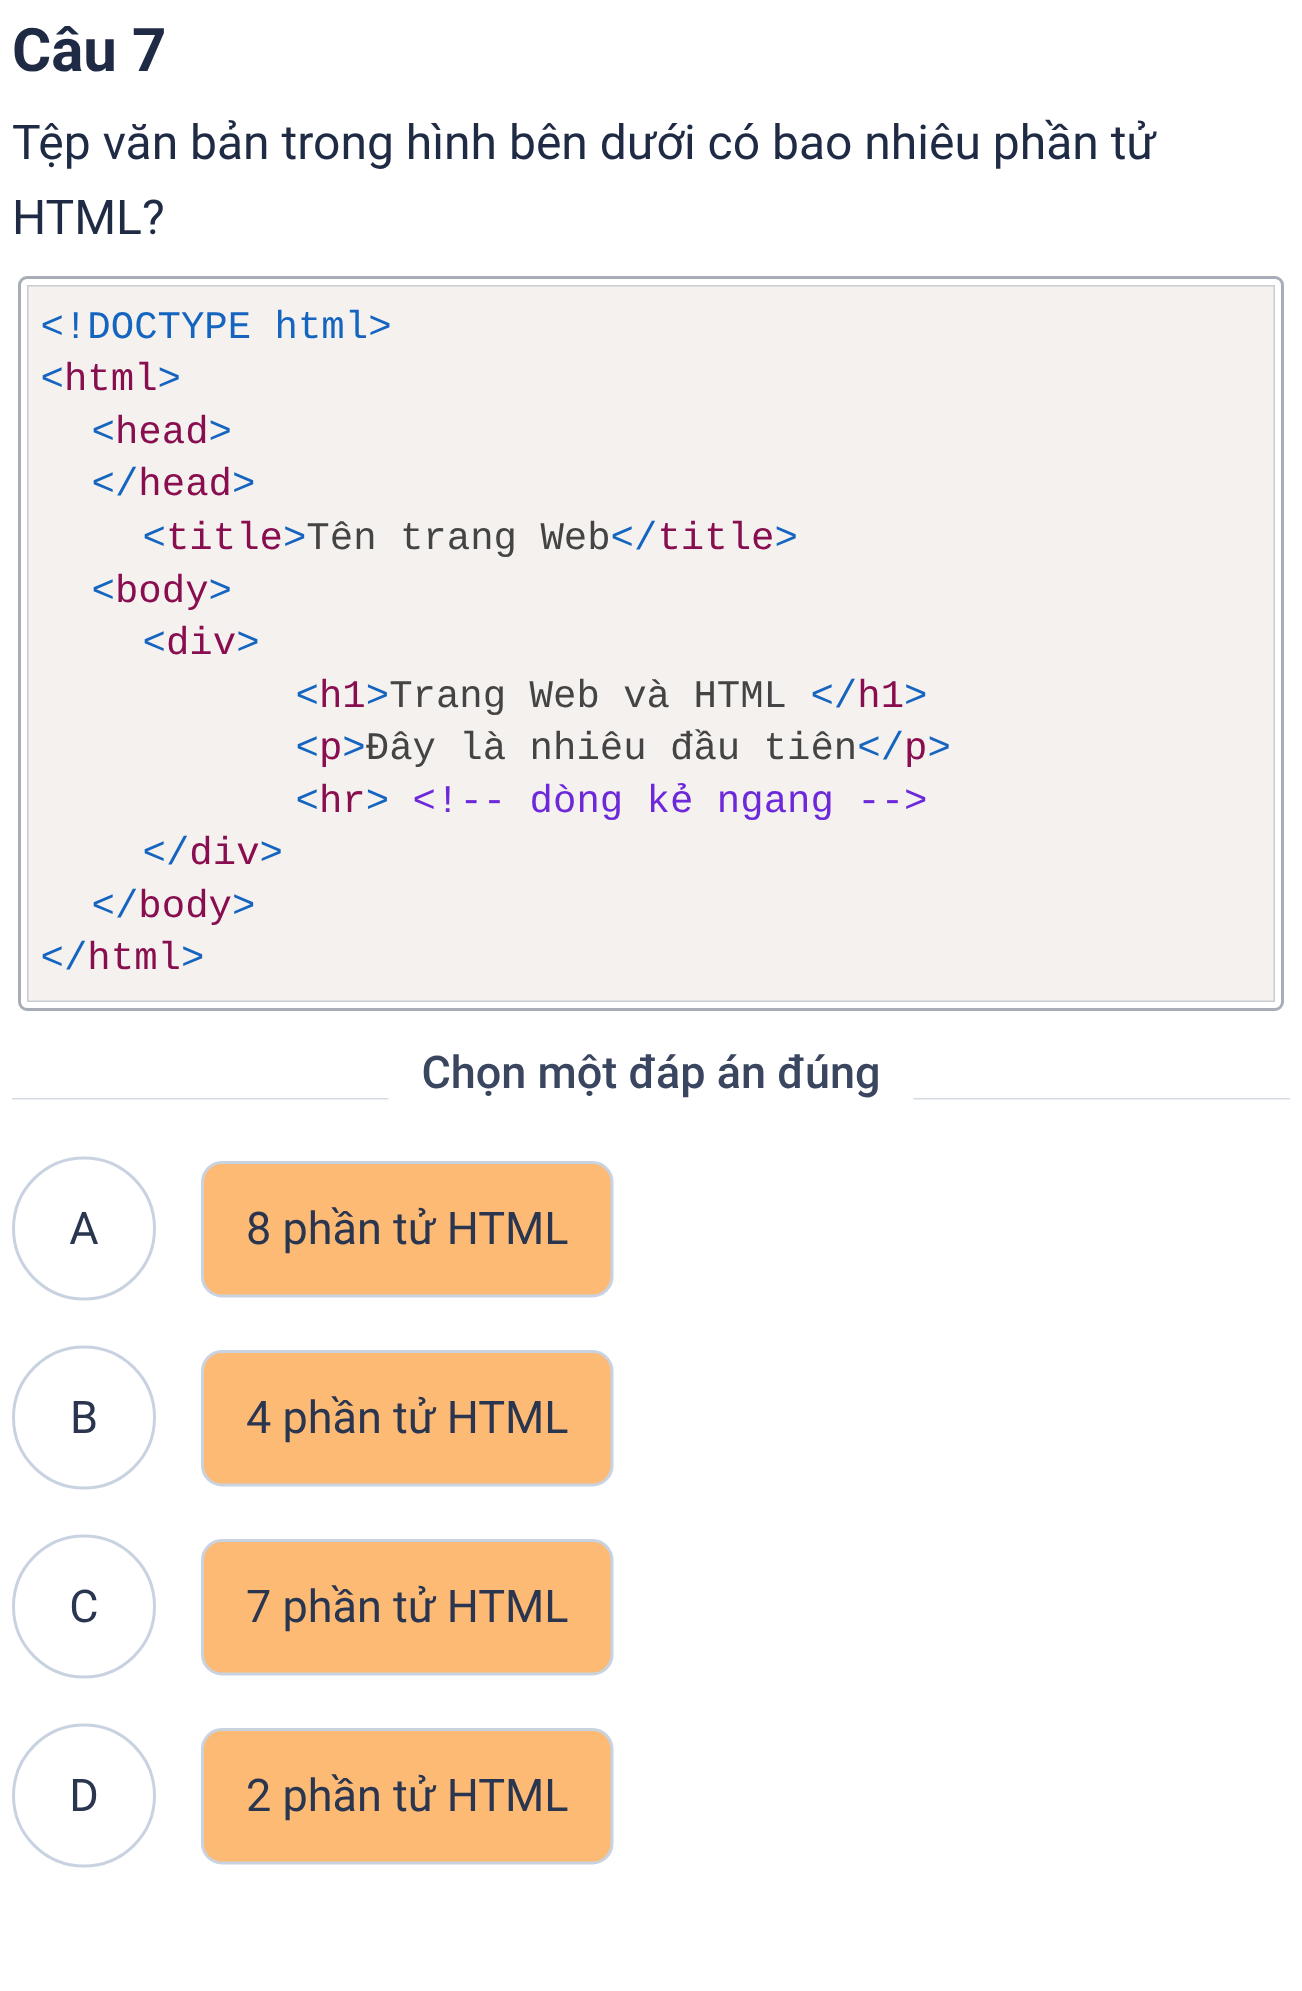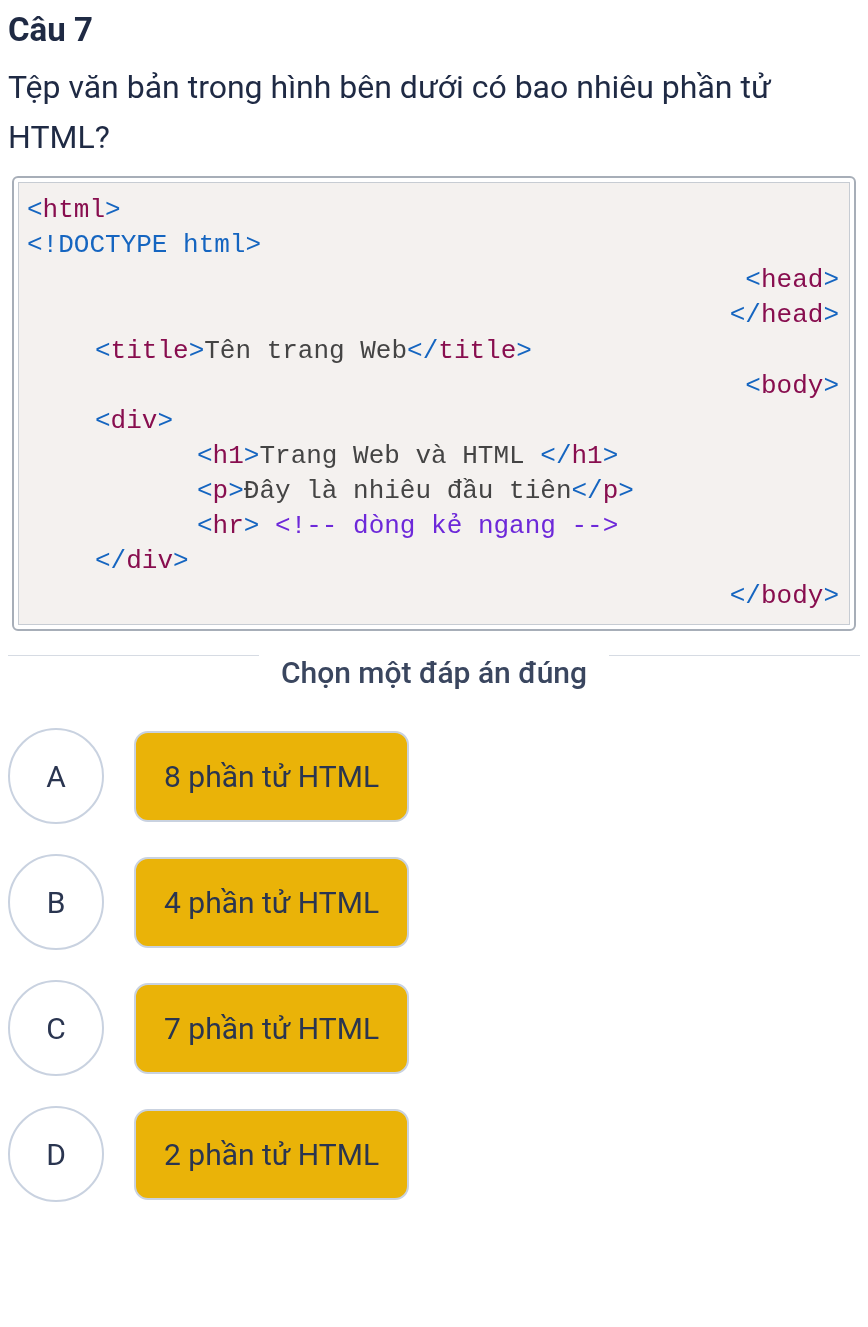--- a/index.html
+++ b/index.html
@@ -4,21 +4,21 @@
 <style>
   * { box-sizing: border-box; margin: 0; padding: 0; }
   body {
     font-family: -apple-system, BlinkMacSystemFont, "Segoe UI", Roboto, Arial, sans-serif;
     background: #ffffff;
     color: #1f2a44;
     width: 868px;
     padding: 10px 8px 30px 8px;
   }
   .question-title {
-    font-size: 33px;
+    font-size: 40px;
     font-weight: 700;
     color: #1f2a44;
     margin-bottom: 14px;
   }
   .question-text {
     font-size: 32px;
     font-weight: 400;
     color: #1f2a44;
     line-height: 1.55;
     margin-bottom: 14px;
@@ -34,31 +34,31 @@
     border: 1px solid #c7ccd3;
     background: #f4f1ef;
     padding: 10px 10px 10px 8px;
     font-family: "Consolas", "Courier New", monospace;
     font-size: 26px;
     line-height: 1.35;
     color: #555;
     filter: blur(0.3px);
   }
   .code-line { white-space: pre; }
-  .ind1 { padding-left: 34px; text-align: right; }
+  .ind1 { padding-left: 34px; }
   .ind2 { padding-left: 68px; }
   .ind3 { padding-left: 170px; }
   .tag-ang { color:#1565c0; }
   .tag-name { color:#880e4f; }
   .tag-doctype { color:#1565c0; }
   .code-text { color:#444; }
   .comment { color:#6d28d9; }
   .divider-wrap {
     display:flex;
-    align-items:flex-start;
+    align-items:flex-end;
     gap: 22px;
     margin: 22px 0 38px 0;
   }
   .divider-line {
     flex:1;
     height:1px;
     background:#d6dbe3;
   }
   .divider-text {
     font-size: 30px;
@@ -89,43 +89,44 @@
     color:#2a3550;
     background:#fff;
     flex-shrink: 0;
   }
   .option-text {
     border: 2px solid #c9d2e0;
     border-radius: 14px;
     padding: 26px 28px;
     font-size: 30px;
     color:#2a3550;
-    background:#eab308;
+    background:#fdba74;
   }
 </style>
 </head>
 <body>
 
 <div class="question-title">Câu 7</div>
 <div class="question-text">Tệp văn bản trong hình bên dưới có bao nhiêu phần tử HTML?</div>
 
 <div class="code-container">
   <div class="code-inner" id="code-block">
+      <div class="code-line "><span class="tag-ang">&lt;!</span><span class="tag-doctype">DOCTYPE html</span><span class="tag-ang">&gt;</span></div>
       <div class="code-line "><span class="tag-ang">&lt;</span><span class="tag-name">html</span><span class="tag-ang">&gt;</span></div>
-      <div class="code-line "><span class="tag-ang">&lt;!</span><span class="tag-doctype">DOCTYPE html</span><span class="tag-ang">&gt;</span></div>
       <div class="code-line ind1"><span class="tag-ang">&lt;</span><span class="tag-name">head</span><span class="tag-ang">&gt;</span></div>
       <div class="code-line ind1"><span class="tag-ang">&lt;/</span><span class="tag-name">head</span><span class="tag-ang">&gt;</span></div>
       <div class="code-line ind2"><span class="tag-ang">&lt;</span><span class="tag-name">title</span><span class="tag-ang">&gt;</span><span class="code-text">Tên trang Web</span><span class="tag-ang">&lt;/</span><span class="tag-name">title</span><span class="tag-ang">&gt;</span></div>
       <div class="code-line ind1"><span class="tag-ang">&lt;</span><span class="tag-name">body</span><span class="tag-ang">&gt;</span></div>
       <div class="code-line ind2"><span class="tag-ang">&lt;</span><span class="tag-name">div</span><span class="tag-ang">&gt;</span></div>
       <div class="code-line ind3"><span class="tag-ang">&lt;</span><span class="tag-name">h1</span><span class="tag-ang">&gt;</span><span class="code-text">Trang Web và HTML </span><span class="tag-ang">&lt;/</span><span class="tag-name">h1</span><span class="tag-ang">&gt;</span></div>
       <div class="code-line ind3"><span class="tag-ang">&lt;</span><span class="tag-name">p</span><span class="tag-ang">&gt;</span><span class="code-text">Đây là nhiêu đầu tiên</span><span class="tag-ang">&lt;/</span><span class="tag-name">p</span><span class="tag-ang">&gt;</span></div>
       <div class="code-line ind3"><span class="tag-ang">&lt;</span><span class="tag-name">hr</span><span class="tag-ang">&gt;</span><span class="code-text"> </span><span class="comment">&lt;!-- dòng kẻ ngang --&gt;</span></div>
       <div class="code-line ind2"><span class="tag-ang">&lt;/</span><span class="tag-name">div</span><span class="tag-ang">&gt;</span></div>
       <div class="code-line ind1"><span class="tag-ang">&lt;/</span><span class="tag-name">body</span><span class="tag-ang">&gt;</span></div>
+      <div class="code-line "><span class="tag-ang">&lt;/</span><span class="tag-name">html</span><span class="tag-ang">&gt;</span></div>
     </div>
 </div>
 
 <div class="divider-wrap">
   <div class="divider-line"></div>
   <div class="divider-text">Chọn một đáp án đúng</div>
   <div class="divider-line"></div>
 </div>
 
 <div class="options" id="options-list">

